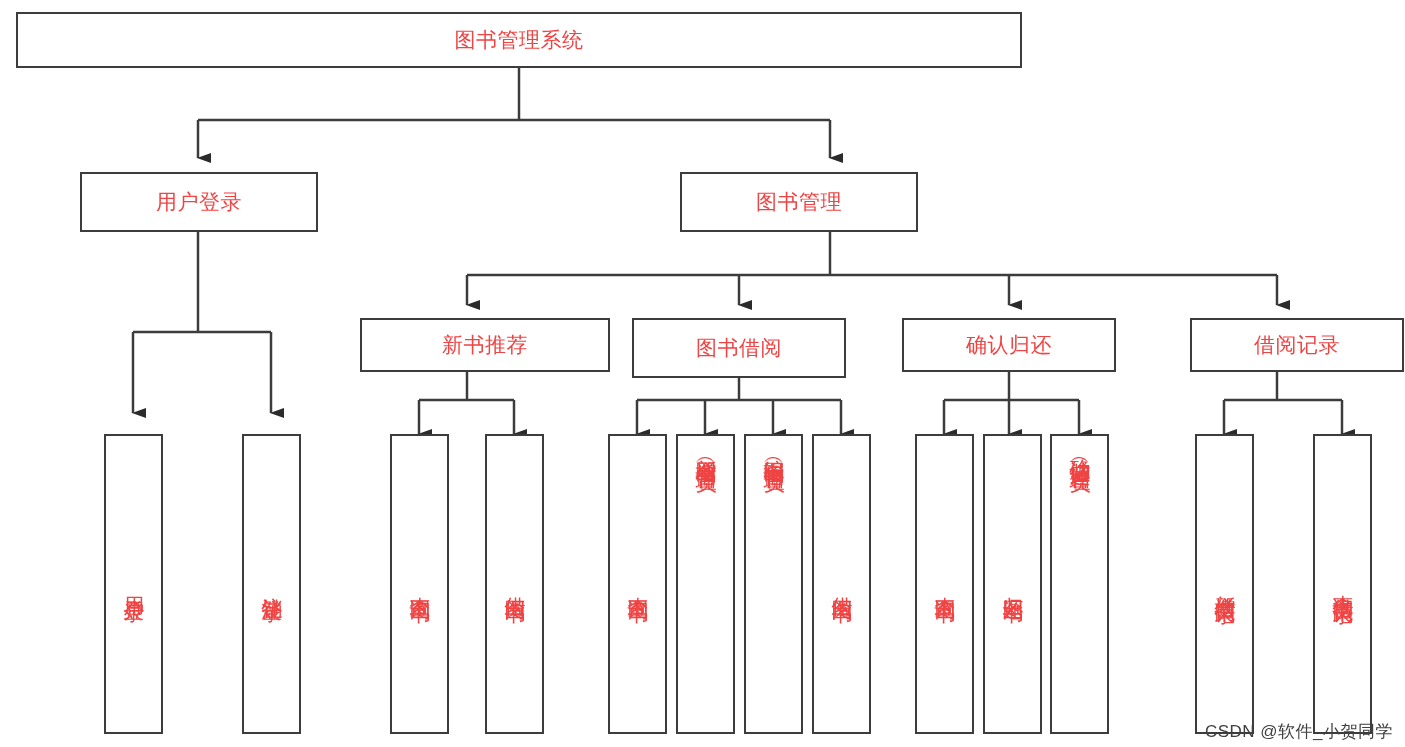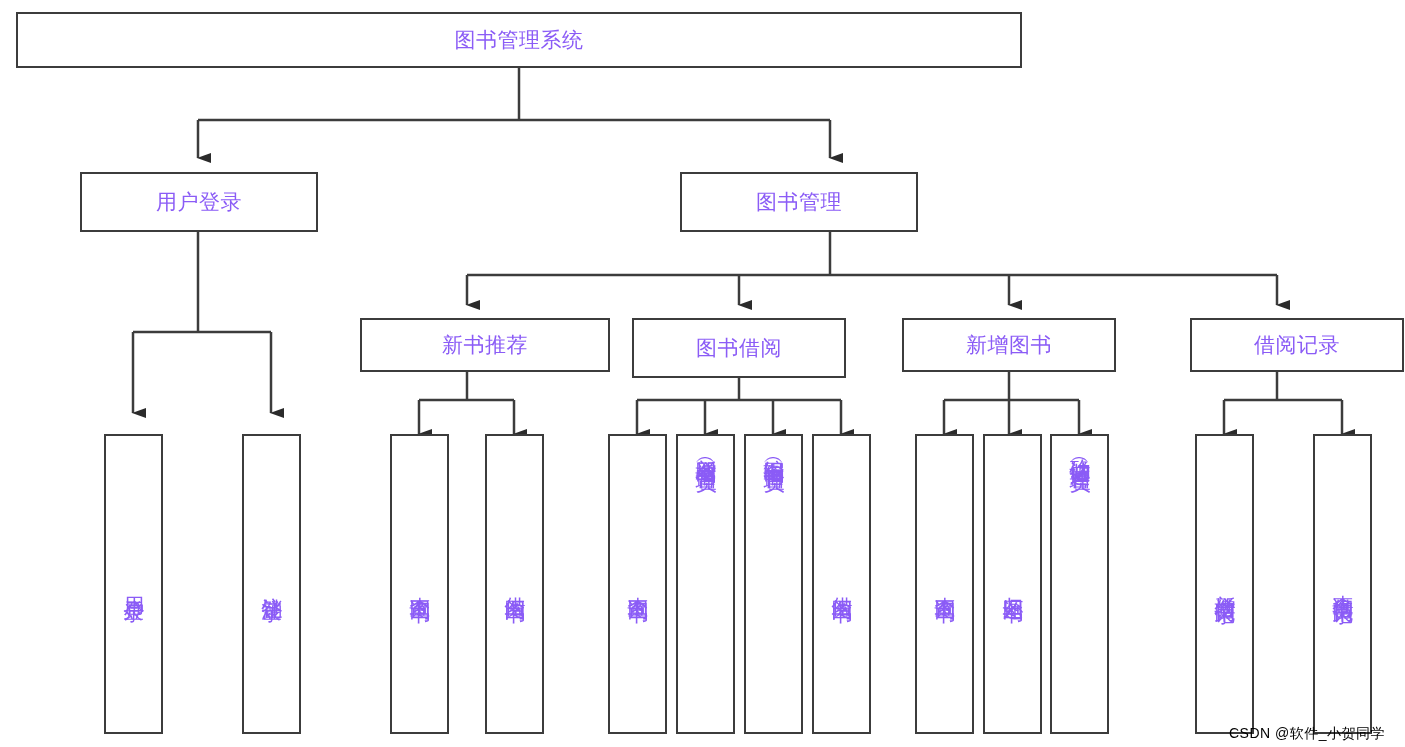--- a/index.html
+++ b/index.html
@@ -31,21 +31,21 @@
     position: absolute;
     box-sizing: border-box;
     background: #ffffff;
     border: 2px solid #3c3c3c;
     display: flex;
     align-items: center;
     justify-content: center;
     overflow: hidden;
   }
   .node .label {
-    color: #8b5cf6;
+    color: #ef4444;
     line-height: 1.12;
     letter-spacing: 0.5px;
     white-space: nowrap;
   }
   
   .node.horiz .label {
     font-size: 21px;
     text-align: center;
   }
   
@@ -61,24 +61,24 @@
     line-height: 1.18;
     letter-spacing: 2px;
     text-align: center;
   }
   
   .node.vert.top .label {
     align-self: flex-start;
   }
   .watermark {
     position: absolute;
-    right: 20px;
+    right: 12px;
     bottom: 4px;
-    font-size: 14px;
-    color: #000000;
+    font-size: 17px;
+    color: #404040;
     white-space: nowrap;
     letter-spacing: 0.5px;
   }
 </style>
 </head>
 <body>
 
 <div id="diagram-root">
 
   <svg class="connectors" viewBox="0 0 1405 747" xmlns="http://www.w3.org/2000/svg">
@@ -142,21 +142,21 @@
     <span class="label">图书管理</span>
   </div>
 
   <div class="node horiz" style="left:360px; top:318px; width:250px; height:54px;">
     <span class="label">新书推荐</span>
   </div>
   <div class="node horiz" style="left:632px; top:318px; width:214px; height:60px;">
     <span class="label">图书借阅</span>
   </div>
   <div class="node horiz" style="left:902px; top:318px; width:214px; height:54px;">
-    <span class="label">新增图书</span>
+    <span class="label">确认归还</span>
   </div>
   <div class="node horiz" style="left:1190px; top:318px; width:214px; height:54px;">
     <span class="label">借阅记录</span>
   </div>
 
   <div class="node vert" style="left:104px; top:434px; width:59px; height:300px;">
     <span class="label">用户登录</span>
   </div>
   <div class="node vert" style="left:242px; top:434px; width:59px; height:300px;">
     <span class="label">注销登录</span>

